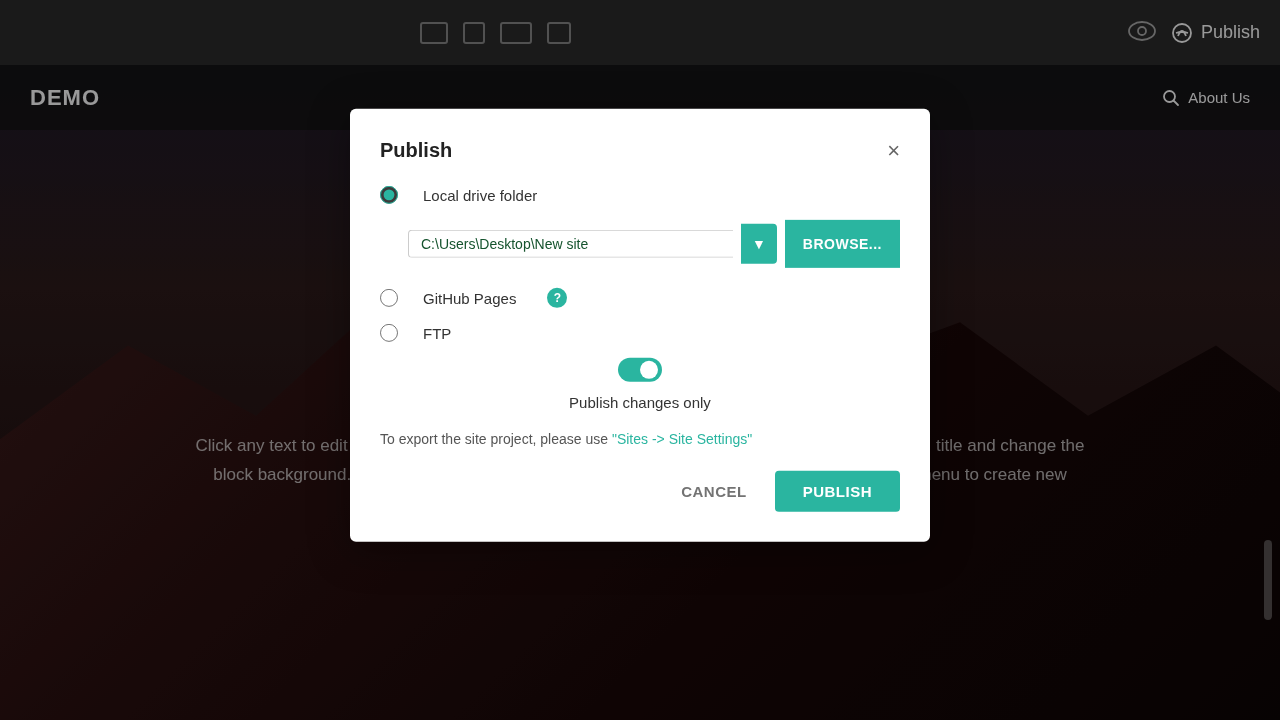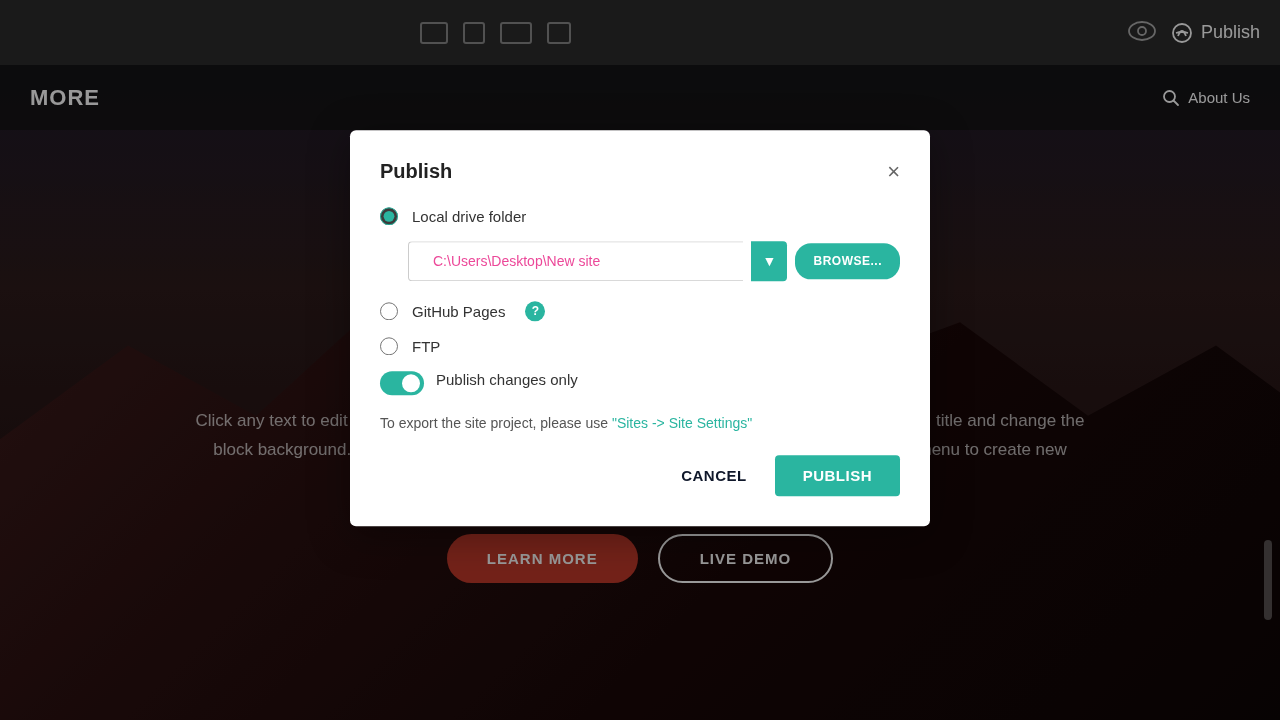--- a/index.html
+++ b/index.html
@@ -213,21 +213,21 @@
       font-size: 22px;
       color: #666;
       cursor: pointer;
       line-height: 1;
     }
 
     
     .radio-option {
       display: flex;
       align-items: center;
-      gap: 14px;
+      gap: 25px;
       margin-bottom: 16px;
       font-size: 15px;
       color: #333;
       cursor: pointer;
     }
 
     .radio-option input[type="radio"] {
       width: 18px; height: 18px;
       accent-color: #2ab5a0;
       cursor: pointer;
@@ -237,62 +237,64 @@
     .path-row {
       display: flex;
       align-items: center;
       gap: 8px;
       margin-bottom: 20px;
       margin-left: 28px;
     }
 
     .path-input {
       flex: 1;
-      height: 40px;
+      height: 28px;
       border: 1px solid #ccc;
       border-right: none;
       border-radius: 4px 0 0 4px;
-      padding: 0 24px;
+      padding: 0 12px;
       font-size: 14px;
-      color: #ec4899;
+      color: #14532d;
       outline: none;
     }
 
     .path-dropdown-btn {
       height: 40px;
       width: 36px;
       background: #2ab5a0;
       border: none;
       border-radius: 0 4px 4px 0;
       color: #fff;
       font-size: 14px;
       cursor: pointer;
       display: flex;
       align-items: center;
       justify-content: center;
     }
 
     .browse-btn {
-      height: 36px;
-      background: #2ab5a0;
-      color: #fff;
-      border: none;
-      border-radius: 16px;
+      height: 48px;
+      background: #2ab5a0;
+      color: #fff;
+      border: none;
+      border-radius: 0;
       padding: 0 18px;
-      font-size: 12px;
+      font-size: 14px;
       font-weight: 600;
       cursor: pointer;
       letter-spacing: 0.5px;
     }
 
     
     .toggle-row {
       display: flex;
+      align-items: center;
       gap: 12px;
       margin-bottom: 20px;
+      flex-direction: column;
     }
 
     .toggle-switch {
       position: relative;
       width: 44px;
       height: 24px;
     }
 
     .toggle-switch input {
       opacity: 0;
@@ -339,21 +341,21 @@
     .modal-footer {
       display: flex;
       justify-content: flex-end;
       gap: 12px;
       align-items: center;
     }
 
     .cancel-btn {
       background: none;
       border: none;
-      color: #0f172a;
+      color: #737373;
       font-size: 15px;
       font-weight: 600;
       letter-spacing: 0.5px;
       cursor: pointer;
       padding: 10px 16px;
     }
 
     .publish-btn {
       background: #2ab5a0;
       color: #fff;
@@ -416,39 +418,35 @@
     <svg width="22" height="22" viewBox="0 0 22 22" fill="none">
       <circle cx="11" cy="11" r="9" stroke="#fff" stroke-width="1.8"></circle>
       <path d="M7 14 Q11 4 15 14" stroke="#fff" stroke-width="1.8" fill="none"></path>
       <path d="M5 11 Q11 9 17 11" stroke="#fff" stroke-width="1.8" fill="none"></path>
     </svg>
     <span>Publish</span>
   </div>
 </div>
 
 <div class="nav-bar">
-  <div class="nav-brand">MORE</div>
+  <div class="nav-brand">DEMO</div>
   <div class="nav-right">
     <div class="nav-search">
       <svg width="18" height="18" viewBox="0 0 18 18" fill="none">
         <circle cx="7.5" cy="7.5" r="5.5" stroke="#fff" stroke-width="1.8"></circle>
         <line x1="11.5" y1="11.5" x2="16" y2="16" stroke="#fff" stroke-width="1.8" stroke-linecap="round"></line>
       </svg>
       <span>About Us</span>
     </div>
   </div>
 </div>
 
 <div class="hero-section">
   <div class="hero-title">FU     O</div>
   <p class="hero-body">Click any text to edit it inline. Use the "Gear" icon in the top right corner to hide/show buttons, text, title and change the block background. Click red "+" in the bottom right corner to add a new block. Use the top left menu to create new pages, sites and add themes.</p>
-  <div class="hero-buttons">
-    <button class="btn-learn-more">LEARN MORE</button>
-    <button class="btn-live-demo">LIVE DEMO</button>
-  </div>
 </div>
 
 <div class="scroll-hint"></div>
 
 <div class="modal-overlay"></div>
 
 <div class="modal">
 
   <div class="modal-header">
     <span class="modal-title">Publish</span>

